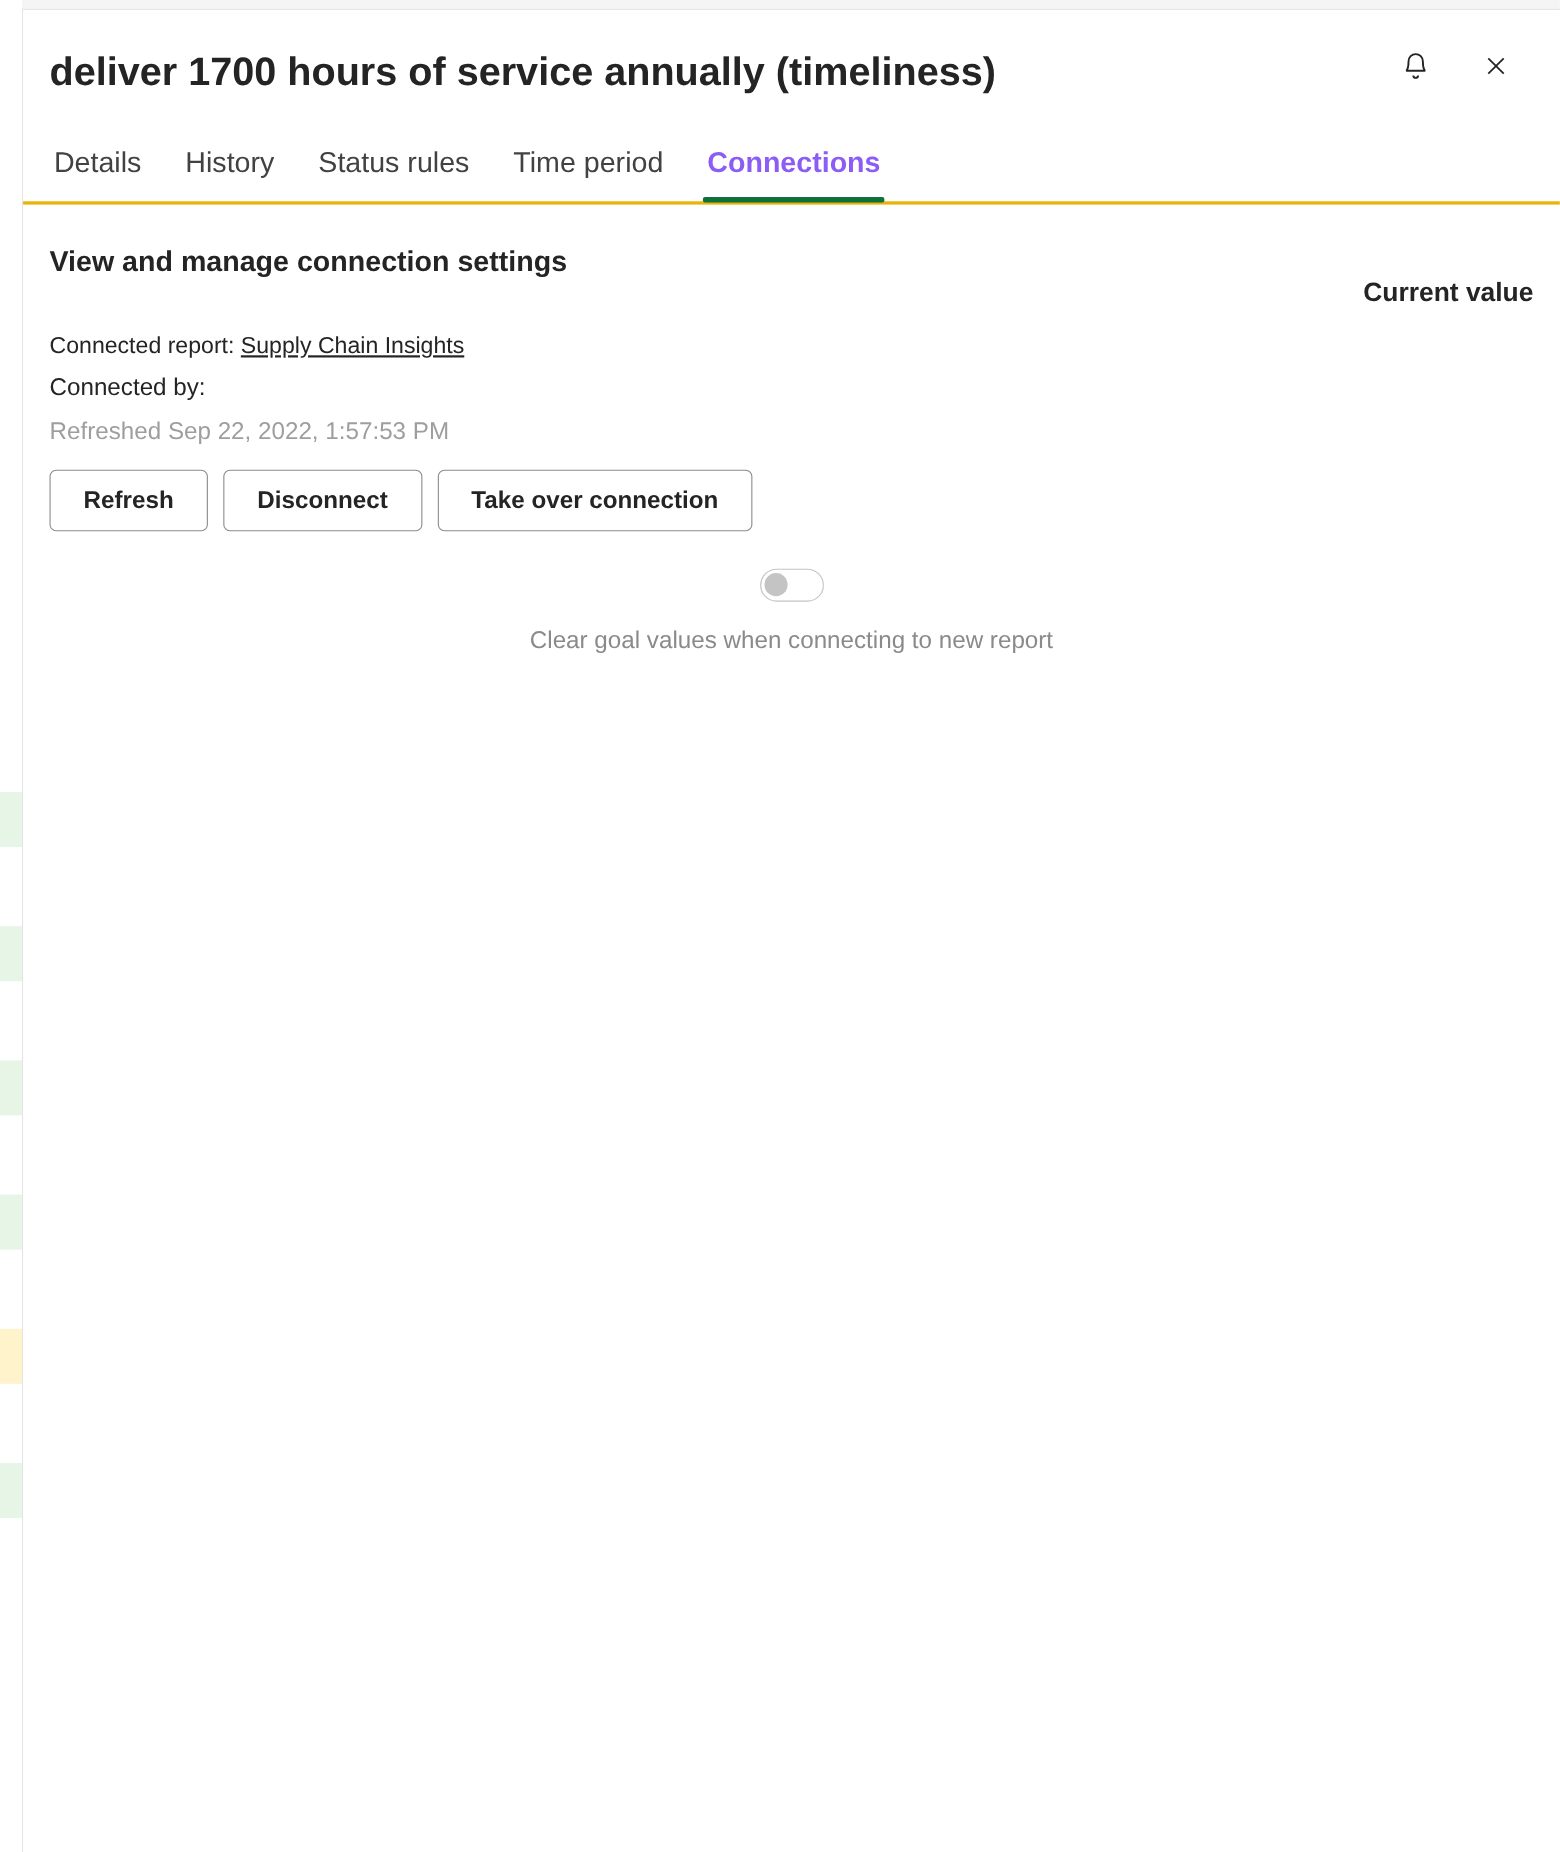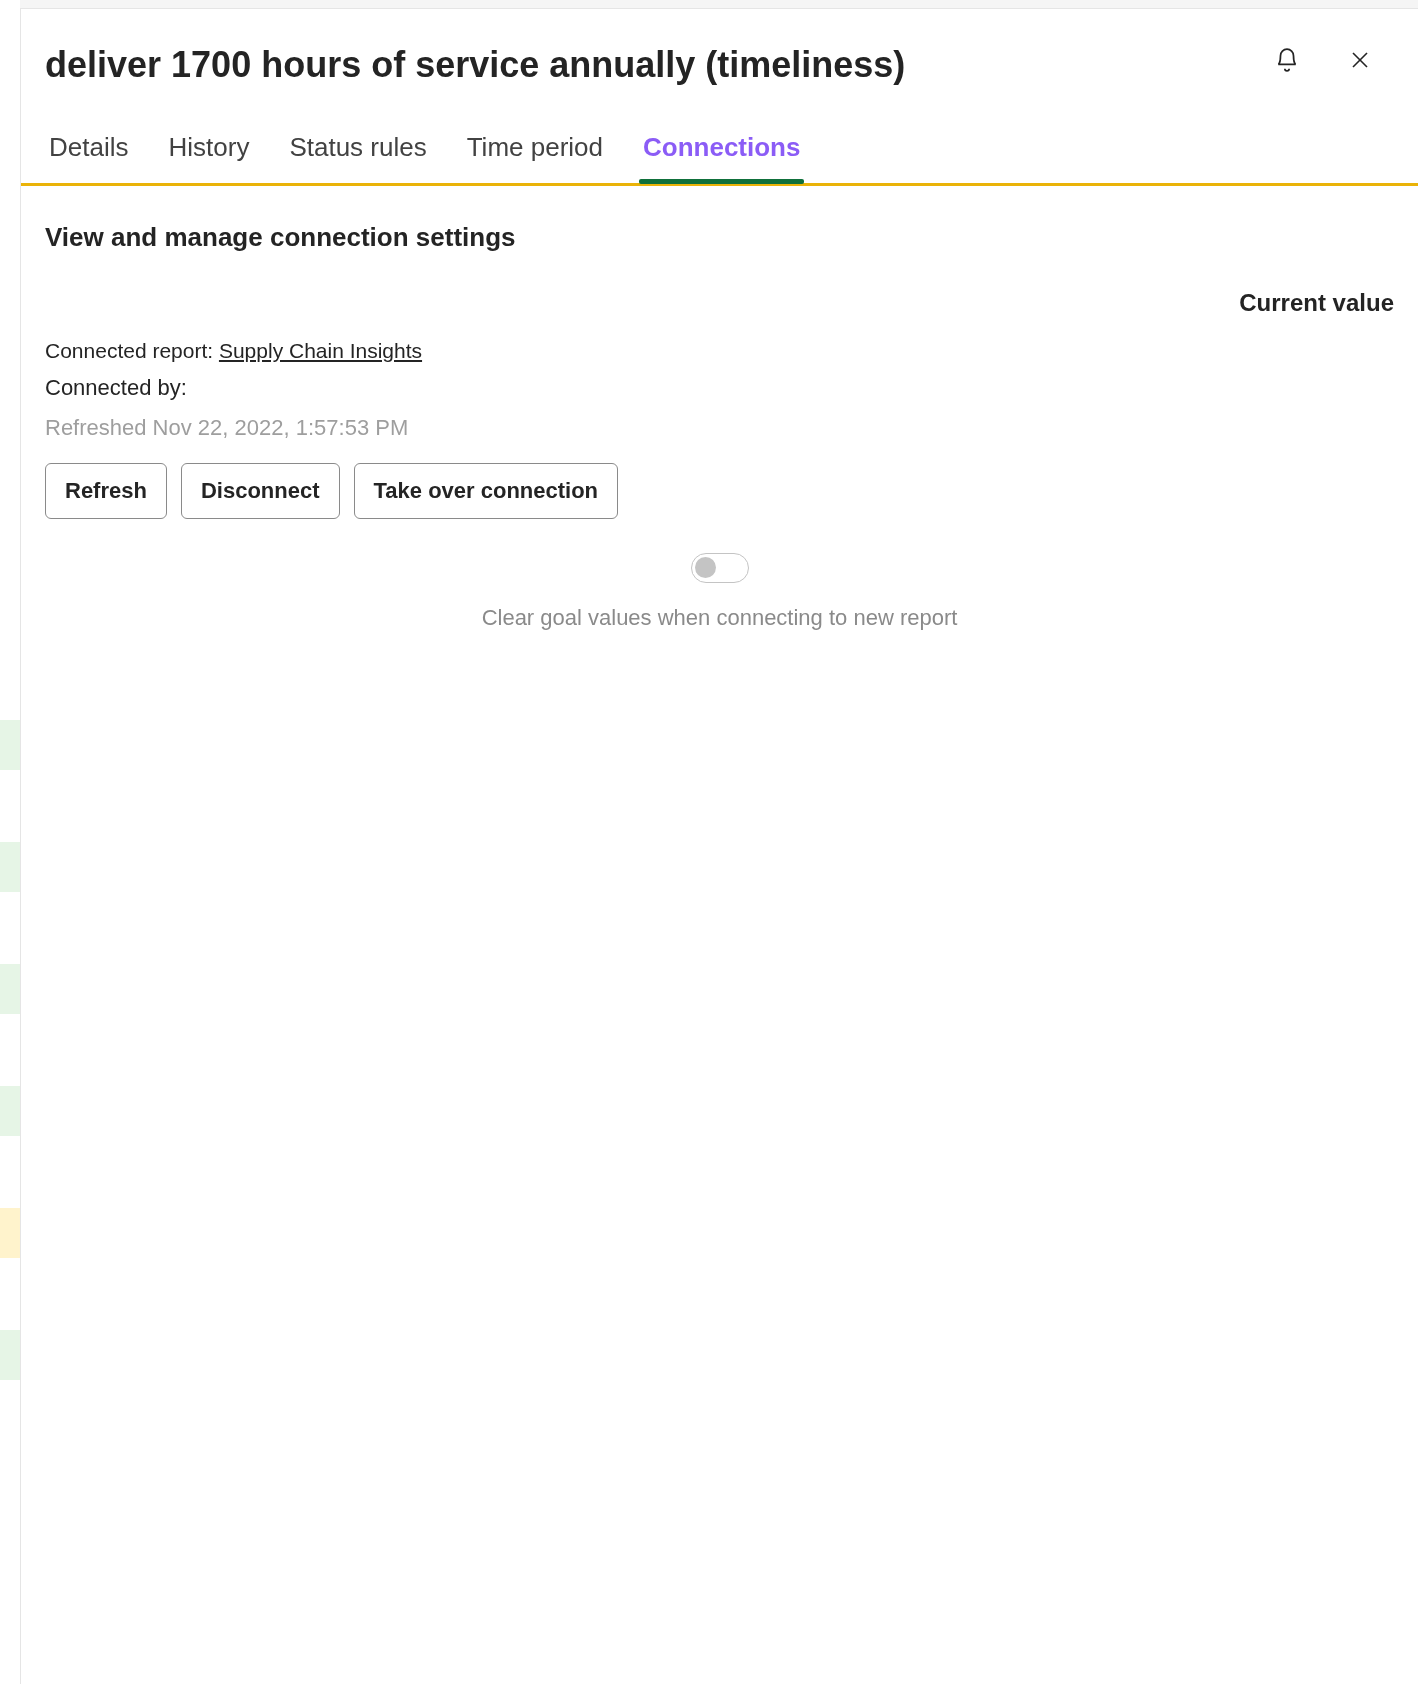--- a/index.html
+++ b/index.html
@@ -100,21 +100,20 @@
       background: #0f703b;
       border-radius: 2px;
     }
     .content {
       padding: 36px 24px;
     }
     .section-title {
       font-size: 26px;
       font-weight: 700;
       color: #242424;
-      margin-bottom: 36px;
     }
     .subsection-title {
       font-size: 24px;
       font-weight: 700;
       color: #242424;
       margin-bottom: 22px;
       text-align: right;
     }
     .info-line {
       font-size: 21px;
@@ -141,21 +140,21 @@
       margin-bottom: 34px;
     }
     .btn {
       background: #ffffff;
       border: 1.5px solid #8a8a8a;
       border-radius: 6px;
       font-family: inherit;
       font-size: 22px;
       font-weight: 600;
       color: #242424;
-      padding: 14px 19px;
+      padding: 14px 30px;
       cursor: pointer;
     }
     .toggle-row {
       display: flex;
       align-items: center;
       gap: 22px;
       flex-direction: column;
     }
     .toggle {
       width: 58px;
@@ -228,21 +227,21 @@
     <h2 class="section-title">View and manage connection settings</h2>
 
     <h3 class="subsection-title">Current value</h3>
 
     <p class="info-line">
       <span>Connected report: </span><a href="#">Supply Chain Insights</a>
     </p>
 
     <p class="info-label">Connected by:</p>
 
-    <p class="refreshed">Refreshed Nov 22, 2022, 1:57:53 PM</p>
+    <p class="refreshed">Refreshed Sep 22, 2022, 1:57:53 PM</p>
 
     <div class="button-row">
       <button class="btn">Refresh</button>
       <button class="btn">Disconnect</button>
       <button class="btn">Take over connection</button>
     </div>
 
     <div class="toggle-row">
       <div class="toggle">
         <div class="toggle-knob"></div>

